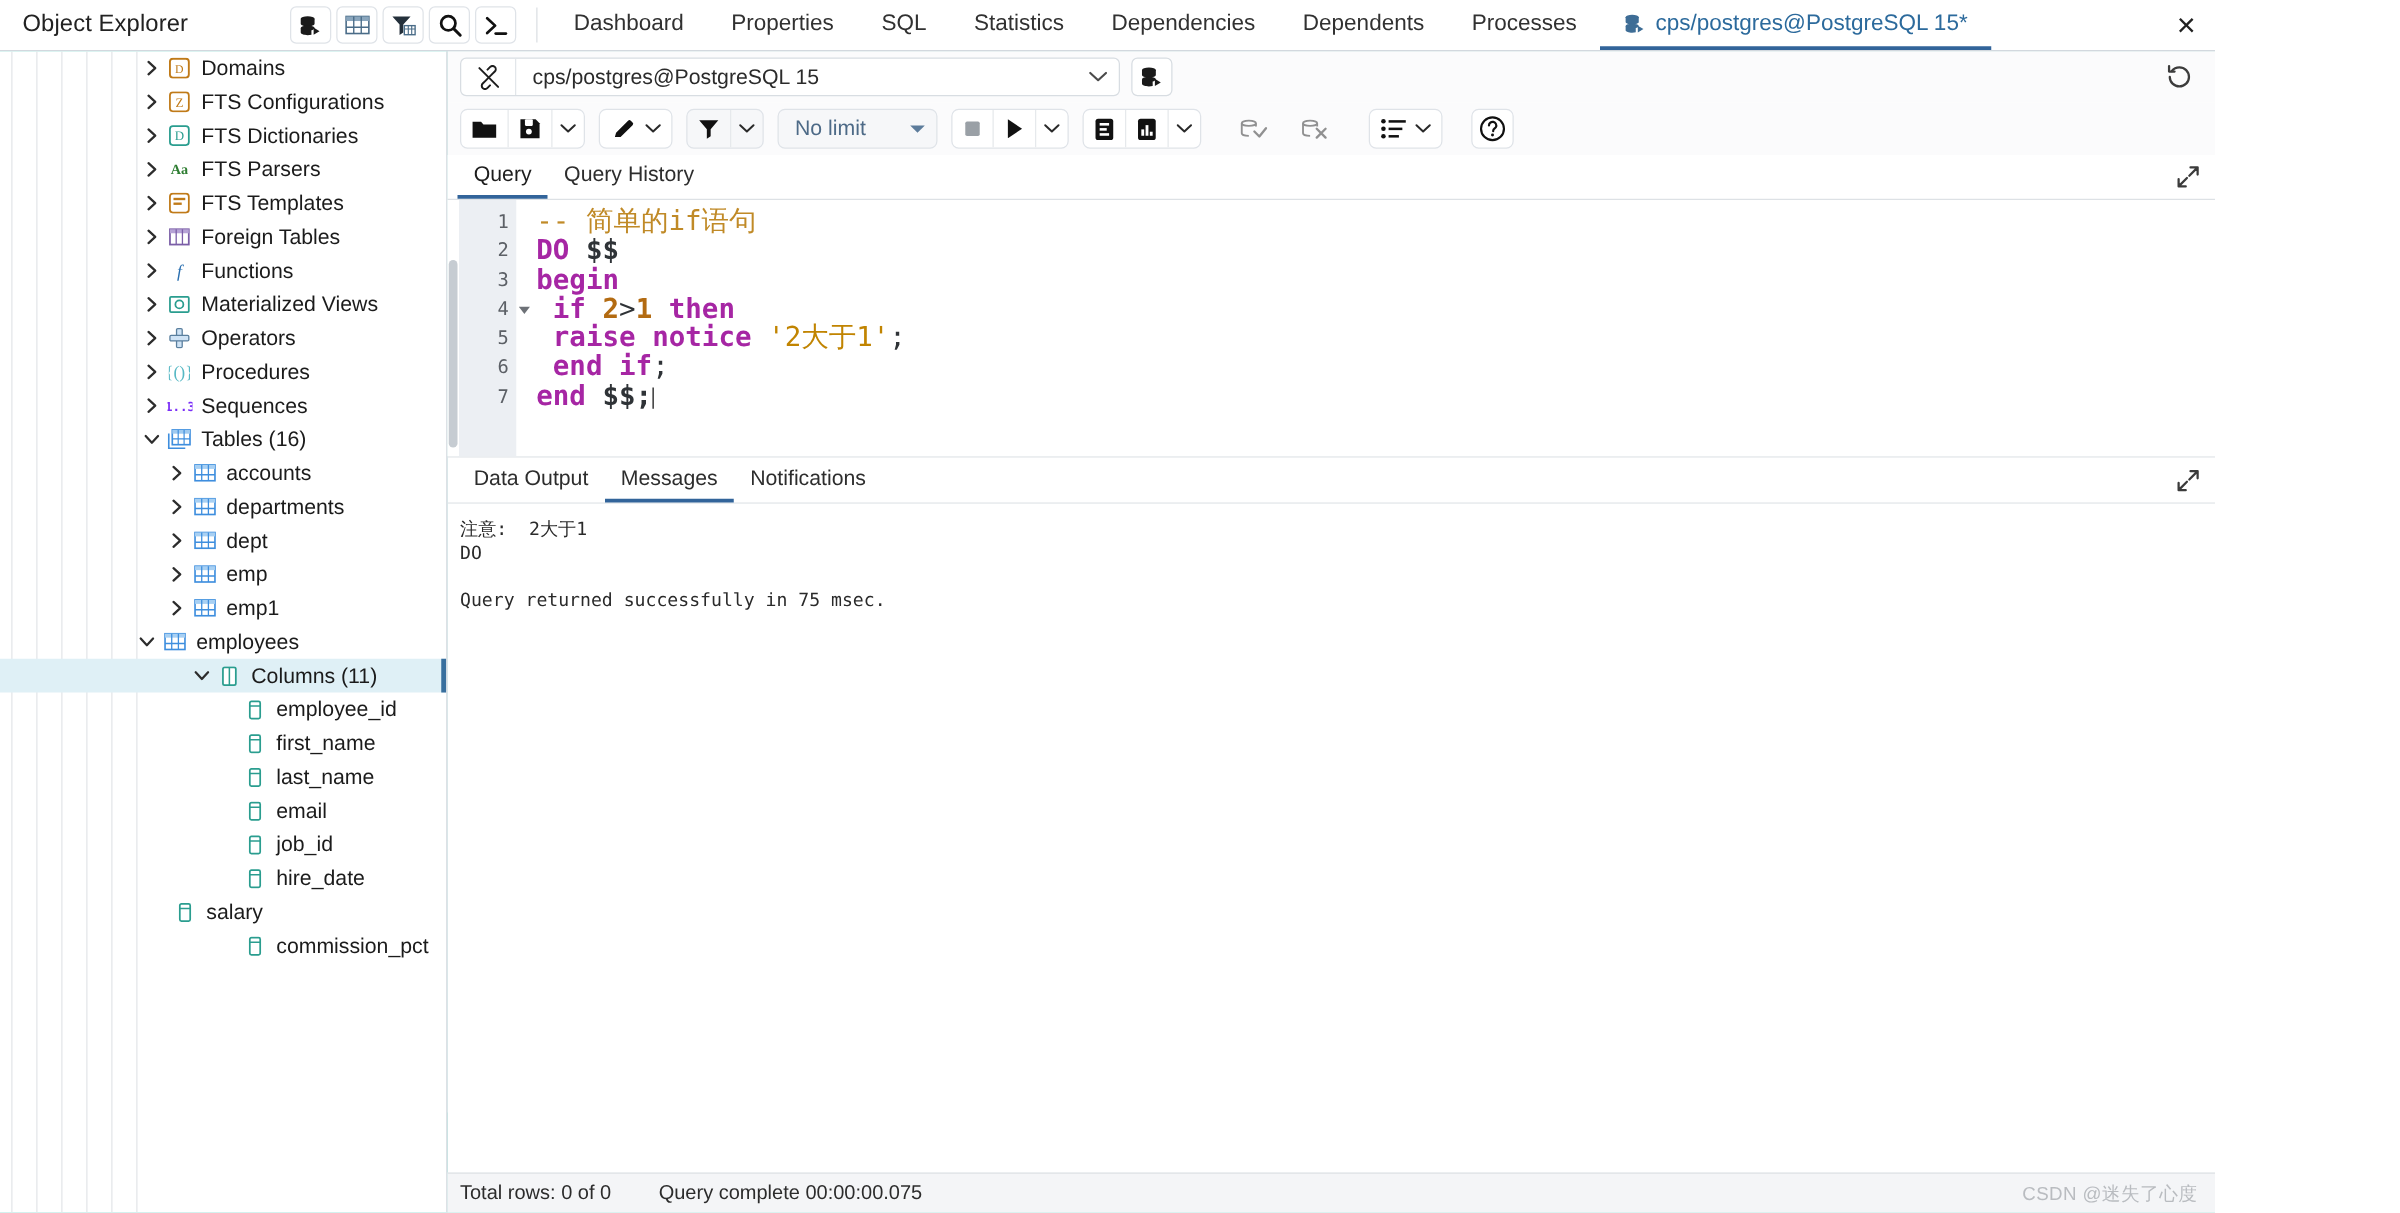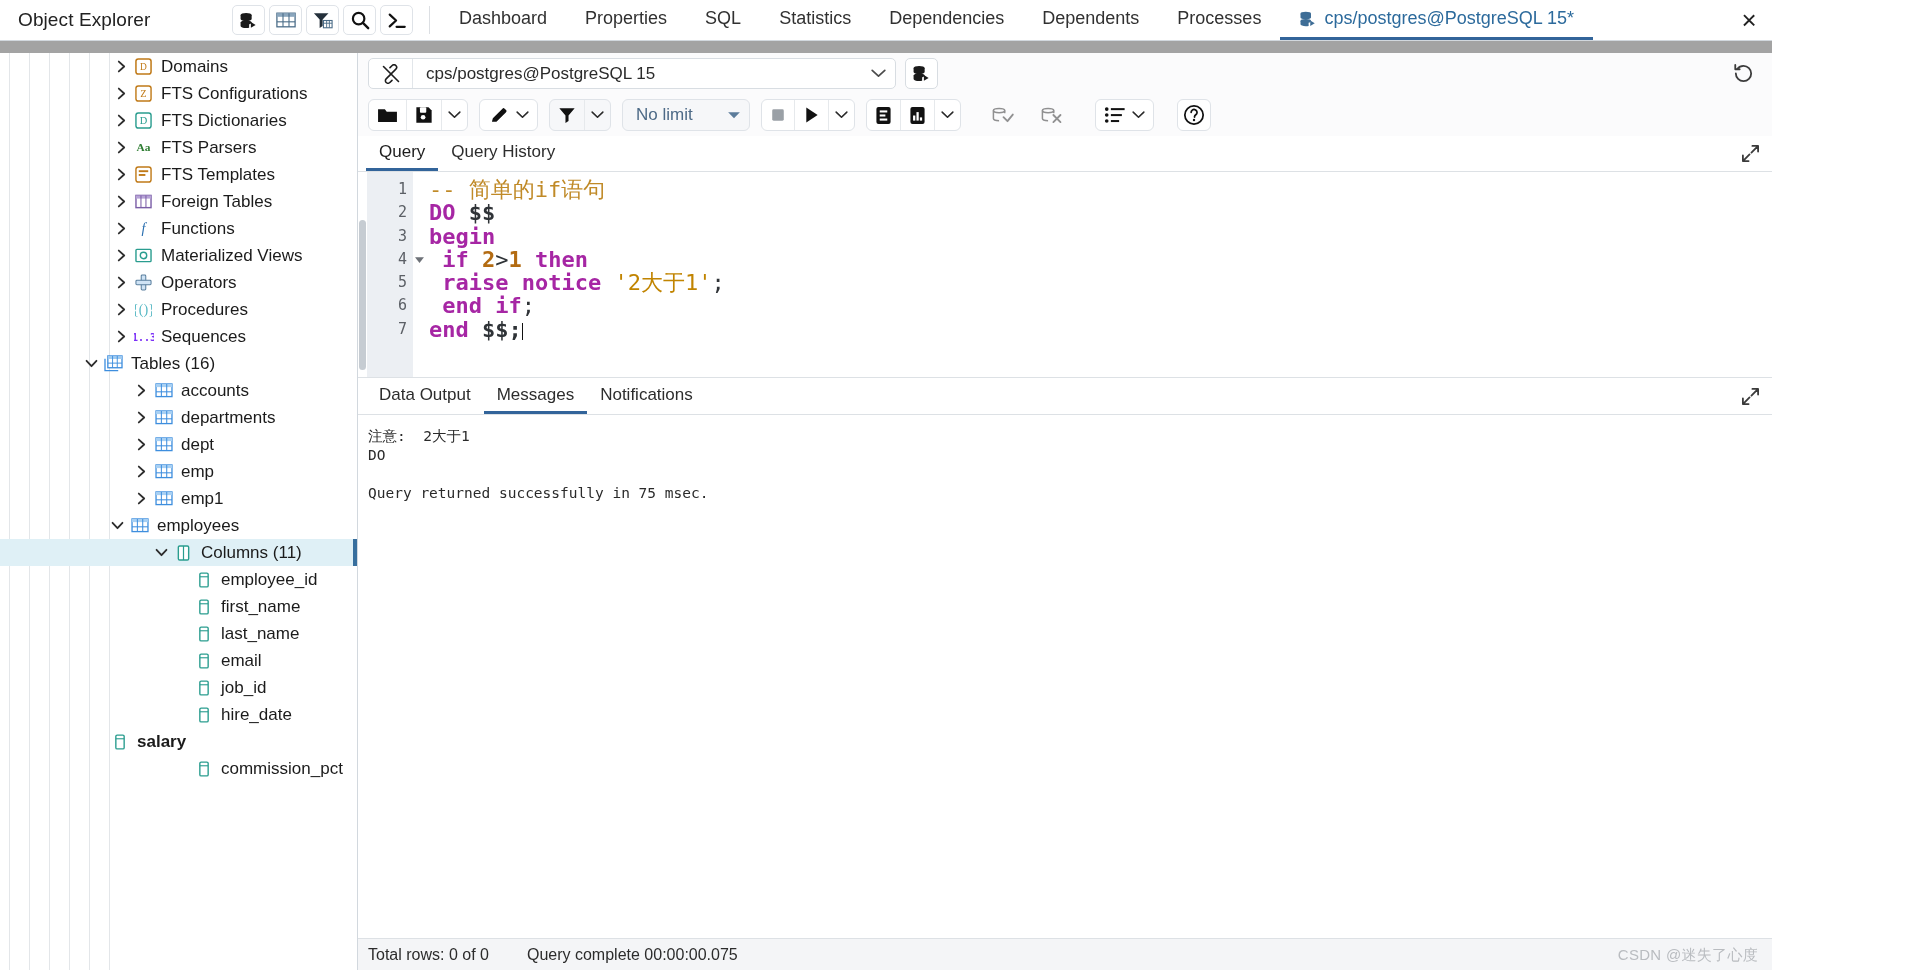--- a/index.html
+++ b/index.html
@@ -6,22 +6,22 @@
   html, body {
     margin: 0; padding: 0;
     width: 1920px; height: 970px;
     background: #ffffff;
     font-family: "Liberation Sans", sans-serif;
     overflow: hidden;
   }
   #app {
     position: relative;
     width: 1772px; height: 970px;
-    background: #a3a3a3;
-    display: flex; flex-direction: column; gap: 12px;
+    background: #14b8a6;
+    display: flex; flex-direction: column;
   }
 
   
   .topbar {
     height: 41px; min-height: 41px;
     display: flex; align-items: stretch;
     background: #fff;
     border-bottom: 1px solid #d2d8de;
     position: relative;
   }
@@ -555,21 +555,21 @@
                 <path d="M2 1.5L8 7l-6 5.5" fill="none" stroke="#2d2d2d" stroke-width="2" stroke-linecap="round" stroke-linejoin="round"></path>
               </svg>
             </span>
             <span class="nicon">
               <svg width="20" height="16" viewBox="0 0 22 17">
                 <text x="11" y="13" font-size="11" font-weight="bold" font-family="monospace" text-anchor="middle" fill="#7b2ff7">1..3</text>
               </svg>
             </span>
             <span class="nlabel">Sequences</span>
           </div>
-          <div class="node" style="padding-left: 80px;">
+          <div class="node" style="padding-left: 110px;">
             <span class="twisty">
               <svg width="13" height="9" viewBox="0 0 14 10">
                 <path d="M1.5 2L7 8l5.5-6" fill="none" stroke="#2d2d2d" stroke-width="2" stroke-linecap="round" stroke-linejoin="round"></path>
               </svg>
             </span>
             <span class="nicon">
               <svg width="19" height="17" viewBox="0 0 20 18">
                 <rect x="4" y="1" width="15" height="12.5" fill="#fff" stroke="#3e8ede" stroke-width="1.4"></rect>
                 <rect x="4" y="1" width="15" height="3.2" fill="#9fcaf0"></rect>
                 <line x1="9" y1="1" x2="9" y2="13.5" stroke="#3e8ede" stroke-width="1"></line>
@@ -749,21 +749,21 @@
           <div class="node" style="padding-left: 170px;">
             <span class="twisty"></span>
             <span class="nicon">
               <svg width="12" height="16" viewBox="0 0 13 17">
                 <rect x="2" y="1" width="9" height="15" rx="1.4" fill="#fff" stroke="#2a9d8f" stroke-width="1.5"></rect>
                 <line x1="2" y1="5" x2="11" y2="5" stroke="#2a9d8f" stroke-width="1.2"></line>
               </svg>
             </span>
             <span class="nlabel">hire_date</span>
           </div>
-          <div class="node" style="padding-left: 86px; font-weight: bold;">
+          <div class="node" style="padding-left: 114px;">
             <span class="twisty"></span>
             <span class="nicon">
               <svg width="12" height="16" viewBox="0 0 13 17">
                 <rect x="2" y="1" width="9" height="15" rx="1.4" fill="#fff" stroke="#2a9d8f" stroke-width="1.5"></rect>
                 <line x1="2" y1="5" x2="11" y2="5" stroke="#2a9d8f" stroke-width="1.2"></line>
               </svg>
             </span>
             <span class="nlabel">salary</span>
           </div>
           <div class="node" style="padding-left: 170px;">

